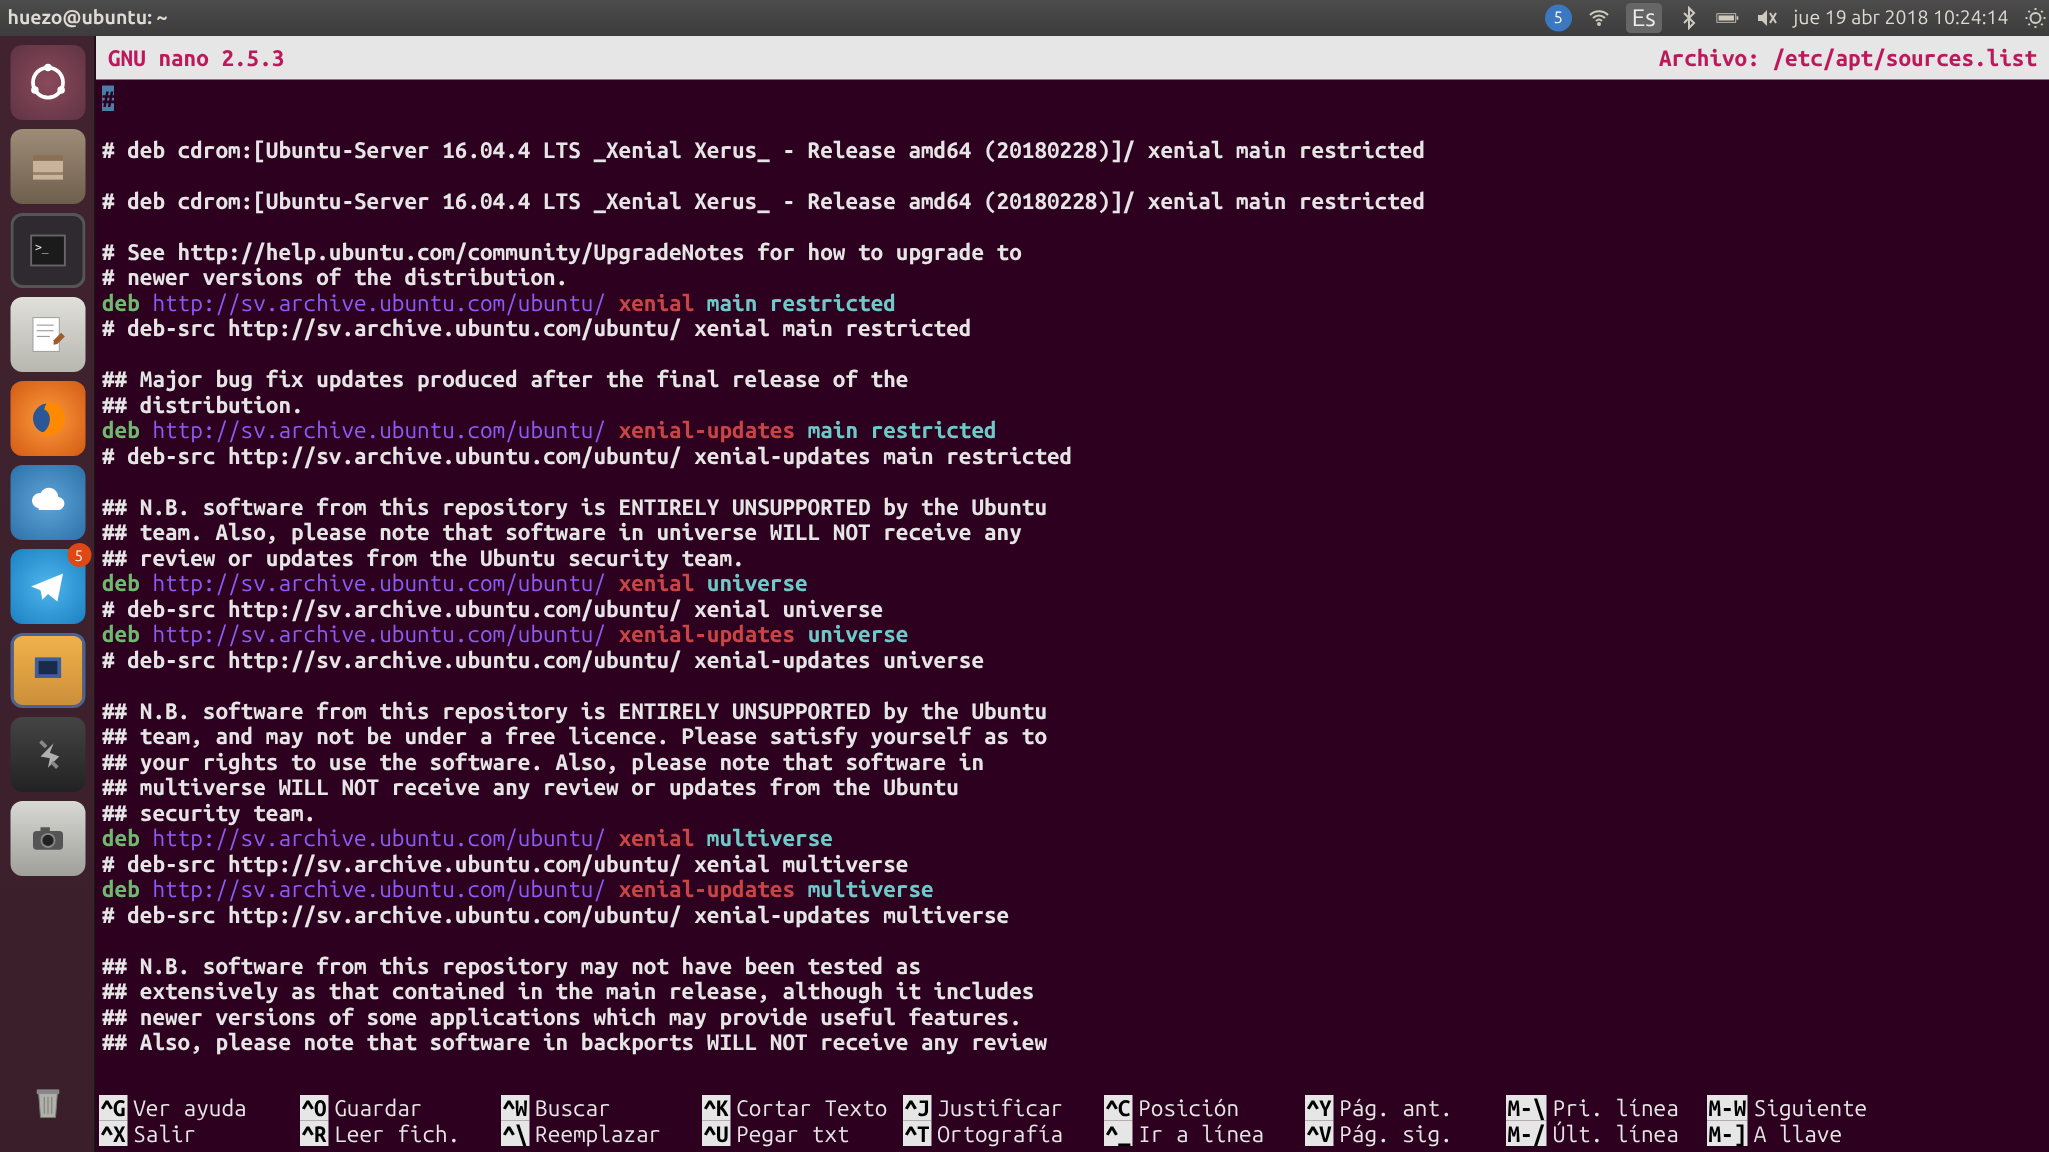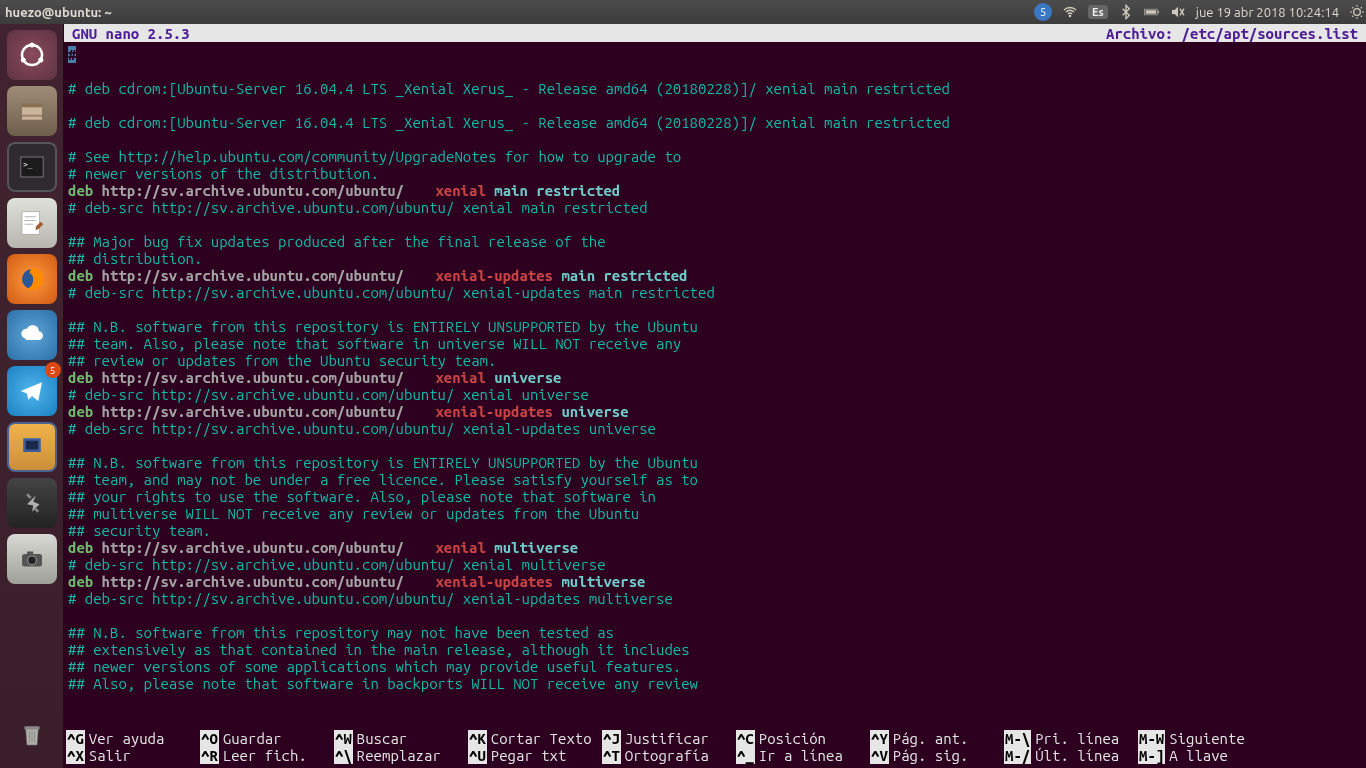--- a/index.html
+++ b/index.html
@@ -19,21 +19,21 @@
   display: flex;
   align-items: center;
   font-size: 13px;
   font-family: Ubuntu, sans-serif;
   padding: 0 1px;
 }
 .topbar .title { flex: 1; padding-left: 4px; font-weight: bold; }
 .topbar-right { display: flex; align-items: center; gap: 10px; }
 .topbar-right .ind { display: inline-flex; align-items: center; justify-content: center; }
 .badge-circle { width: 18px; height: 18px; border-radius: 50%; background: #3c78c2; color: #fff; font-size: 11px; display: flex; align-items: center; justify-content: center; }
-.lang-badge { background: #666; border-radius: 3px; padding: 1px 4px; font-size: 11px; font-weight: bold; color:#eee; }
+.lang-badge { background: #666; border-radius: 3px; padding: 1px 4px; font-size: 16px; font-weight: normal; color:#eee; }
 .ind svg { width: 16px; height: 16px; }
 
 .main { flex: 1; display: flex; }
 .launcher {
   width: 64px;
   background: linear-gradient(#40232f, #3a1f2b);
   display: flex;
   flex-direction: column;
   align-items: center;
   padding-top: 6px;
@@ -64,38 +64,38 @@
 .terminal-area {
   flex: 1;
   display: flex;
   flex-direction: column;
   font-size: 15px;
   line-height: 17px;
   color: #cfcabd;
 }
 .nano-header {
   background: #e6e6e6;
-  color: #4c1d95;
+  color: #be185d;
   display: flex;
   padding: 0 8px;
-  height: 18px;
+  height: 29px;
   align-items: center;
 }
 .nano-header .hdr-left { width: 390px; font-weight: bold; }
 .nano-header .hdr-center { flex:1; font-weight: bold; text-align: right; }
 .editor-content {
   flex: 1;
   padding: 4px 0 0 4px;
   white-space: pre;
 }
-.c-comment { color: #14b8a6; font-weight: normal; }
+.c-comment { color: #e5e5e5; font-weight: bold; }
 .c-hash { background: #4a7ea8; color: #2c001e; font-weight: bold; }
 .c-deb { color: #6fb96f; font-weight: bold; }
-.c-url { color: #a3a3a3; font-weight: bold; }
-.c-dist { color: #c94545; font-weight: bold; margin-left: 23px; }
+.c-url { color: #8b5cf6; font-weight: normal; }
+.c-dist { color: #c94545; font-weight: bold; }
 .c-comp { color: #6fc9c9; font-weight: bold; text-align: right; }
 
 .nano-footer {
   padding: 2px 2px 4px 2px;
 }
 .shortcut-row { display: flex; }
 .shortcut {
   display: flex;
   width: 134px;
 }

